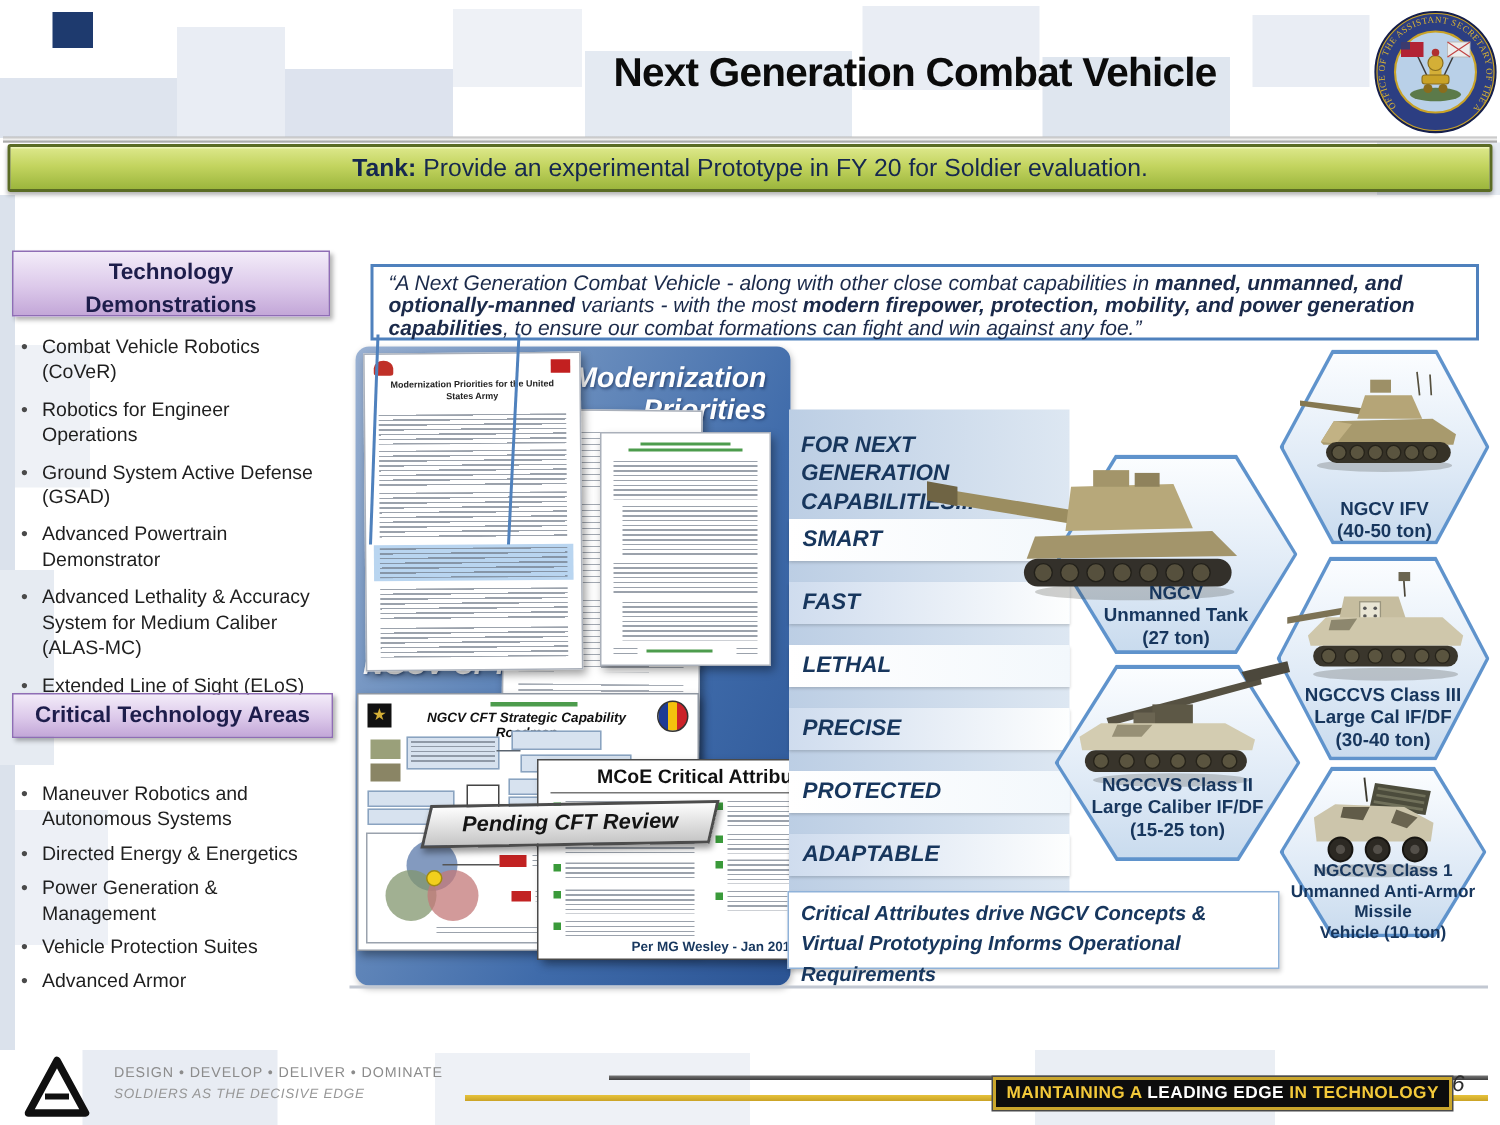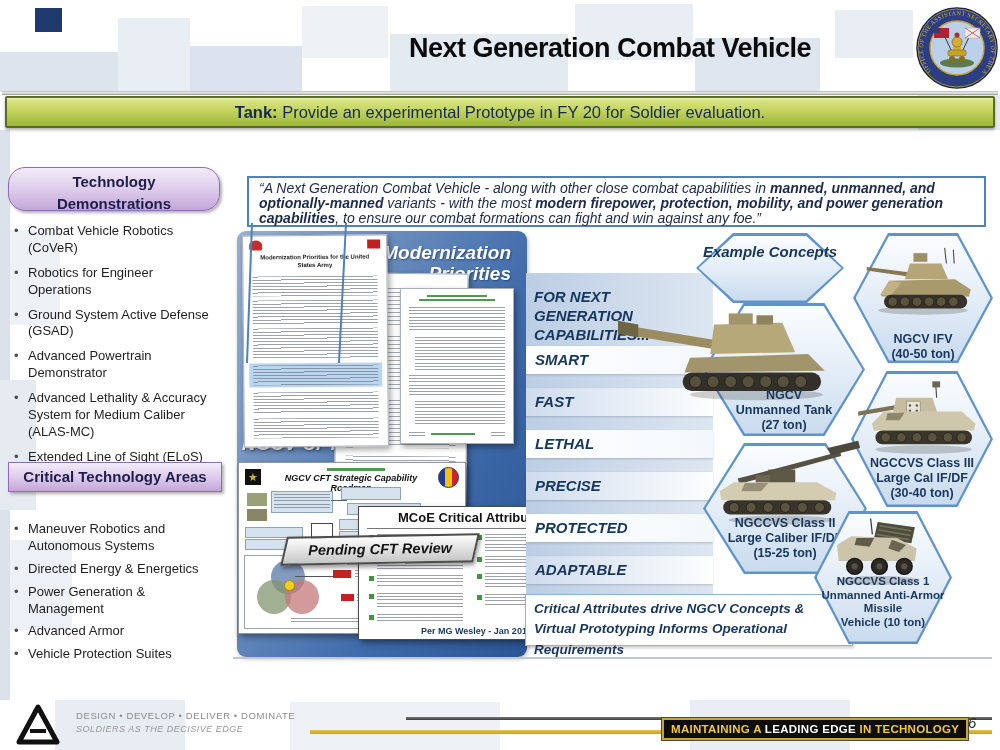--- a/index.html
+++ b/index.html
@@ -138,38 +138,38 @@
     <circle cx="42" cy="31" r="2.5" fill="#b03030"></circle>
     <rect x="33" y="46" width="18" height="6" rx="2" fill="#c9a227" stroke="#8a6d1d" stroke-width="0.7"></rect>
     <circle cx="37" cy="55" r="3" fill="#8a6d1d"></circle>
       <circle cx="47" cy="55" r="3" fill="#8a6d1d"></circle>
   </svg>
 
   <div class="ridge"></div>
 
   <div class="goalbar"><b>Tank:</b><span> Provide an experimental Prototype in FY 20 for Soldier evaluation.</span></div>
 
-  <div class="side-hdr" style="top:167px;height:44px;line-height:1.45;padding-top:3px;box-sizing:border-box;border-radius:17px;">
+  <div class="side-hdr" style="top:167px;height:44px;line-height:1.45;padding-top:3px;box-sizing:border-box;">
       <span style="display:block;width:150px;margin:0 auto;">Technology Demonstrations</span>
     </div>
   <ul class="side-list" style="top:223px;">
     <li>Combat Vehicle Robotics (CoVeR)</li>
     <li>Robotics for Engineer Operations</li>
     <li>Ground System Active Defense (GSAD)</li>
     <li>Advanced Powertrain Demonstrator</li>
     <li>Advanced Lethality &amp; Accuracy System for Medium Caliber (ALAS-MC)</li>
     <li>Extended Line of Sight (ELoS)</li>
   </ul>
   <div class="side-hdr" style="top:462px;height:28px;line-height:28px;"><span>Critical Technology Areas</span></div>
   <ul class="side-list" style="top:521px;">
     <li style="margin-bottom:6px;">Maneuver Robotics and Autonomous Systems</li>
     <li style="margin-bottom:6px;">Directed Energy &amp; Energetics</li>
     <li style="margin-bottom:6px;">Power Generation &amp; Management</li>
+    <li style="margin-bottom:6px;">Vehicle Protection Suites</li>
     <li style="margin-bottom:6px;">Advanced Armor</li>
-    <li style="margin-bottom:6px;">Vehicle Protection Suites</li>
   </ul>
 
   <div class="quote">
     <span>“A Next Generation Combat Vehicle - along with other close combat capabilities in </span><b>manned, unmanned, and optionally-manned</b><span> variants - with the most </span><b>modern firepower, protection, mobility, and power generation capabilities</b><span>, to ensure our combat formations can fight and win against any foe.”</span>
   </div>
 
   <div class="panel">
     <div class="panel-lab" style="right:16px;top:12px;text-align:right;">Modernization
 Priorities</div>
     <div class="panel-lab" style="left:5px;top:203px;">NGCV CFT</div>
@@ -287,25 +287,20 @@
 CAPABILITIES...</div>
   <div class="capbar bar-w" style="top:346px;">SMART</div>
   <div class="capbar bar-a" style="top:388px;">FAST</div>
   <div class="capbar bar-w" style="top:430px;">LETHAL</div>
   <div class="capbar bar-a" style="top:472px;">PRECISE</div>
   <div class="capbar bar-w" style="top:514px;">PROTECTED</div>
   <div class="capbar bar-a" style="top:556px;">ADAPTABLE</div>
 
   <div class="notebox">Critical Attributes drive NGCV Concepts &amp; Virtual Prototyping Informs Operational Requirements</div>
 
-  <div class="hex" style="left:696px;top:233px;width:148px;height:70px;">
-    <div class="hex-b"></div>
-    <div class="hex-f"></div>
-    <div class="hexlab" style="top:10px;font-size:15px;font-style:italic;">Example Concepts</div>
-  </div>
 
   <div class="hex" style="left:853px;top:233px;width:140px;height:130px;">
     <div class="hex-b"></div>
     <div class="hex-f"></div>
     <svg class="veh" style="left:5px;top:8px;" width="130" height="78" viewBox="0 0 150 90">
       <ellipse cx="75" cy="80" rx="52" ry="5" fill="rgba(40,40,30,.22)"></ellipse>
       <polygon points="10,30 58,36 58,41 10,34" fill="#857851"></polygon>
       <polygon points="54,44 60,26 96,26 104,44" fill="#b5a577"></polygon>
       <rect x="64" y="14" width="16" height="10" fill="#9d9067"></rect>
       <path d="M100,8 L102,26 M110,10 L111,26" stroke="#55503e" stroke-width="1.3" fill="none"></path>
@@ -404,21 +399,21 @@
         <circle cx="89" cy="76" r="5.5"></circle>
           <circle cx="108" cy="76" r="5.5"></circle>
           <circle cx="127" cy="76" r="5.5"></circle>
       </g>
     </svg>
     <div class="hexlab" style="top:73px;">NGCCVS Class II
 Large Caliber IF/DF
 (15-25 ton)</div>
   </div>
 
-  <div class="hex" style="left:814px;top:511px;width:138px;height:133px;">
+  <div class="hex" style="left:853px;top:511px;width:138px;height:114px;">
     <div class="hex-b"></div>
     <div class="hex-f"></div>
     <svg class="veh" style="left:7px;top:2px;" width="124" height="80" viewBox="0 0 140 90">
       <ellipse cx="65" cy="76" rx="46" ry="5" fill="rgba(40,40,30,.22)"></ellipse>
       <polygon points="64,10 106,16 102,34 60,28" fill="#4c4c3c"></polygon>
       <path d="M66,14 L102,20 M65,19 L101,25 M63,24 L100,30" stroke="#70705a" stroke-width="2" fill="none"></path>
       <line x1="56" y1="6" x2="58" y2="24" stroke="#3c3a30" stroke-width="1.4"></line>
       <polygon points="18,36 34,26 86,28 108,40 106,54 20,54" fill="#ccc5ab"></polygon>
       <polygon points="40,28 60,28 55,38 38,36" fill="#615c49"></polygon>
       <polygon points="80,30 96,36 88,44 76,40" fill="#6a6450"></polygon>

